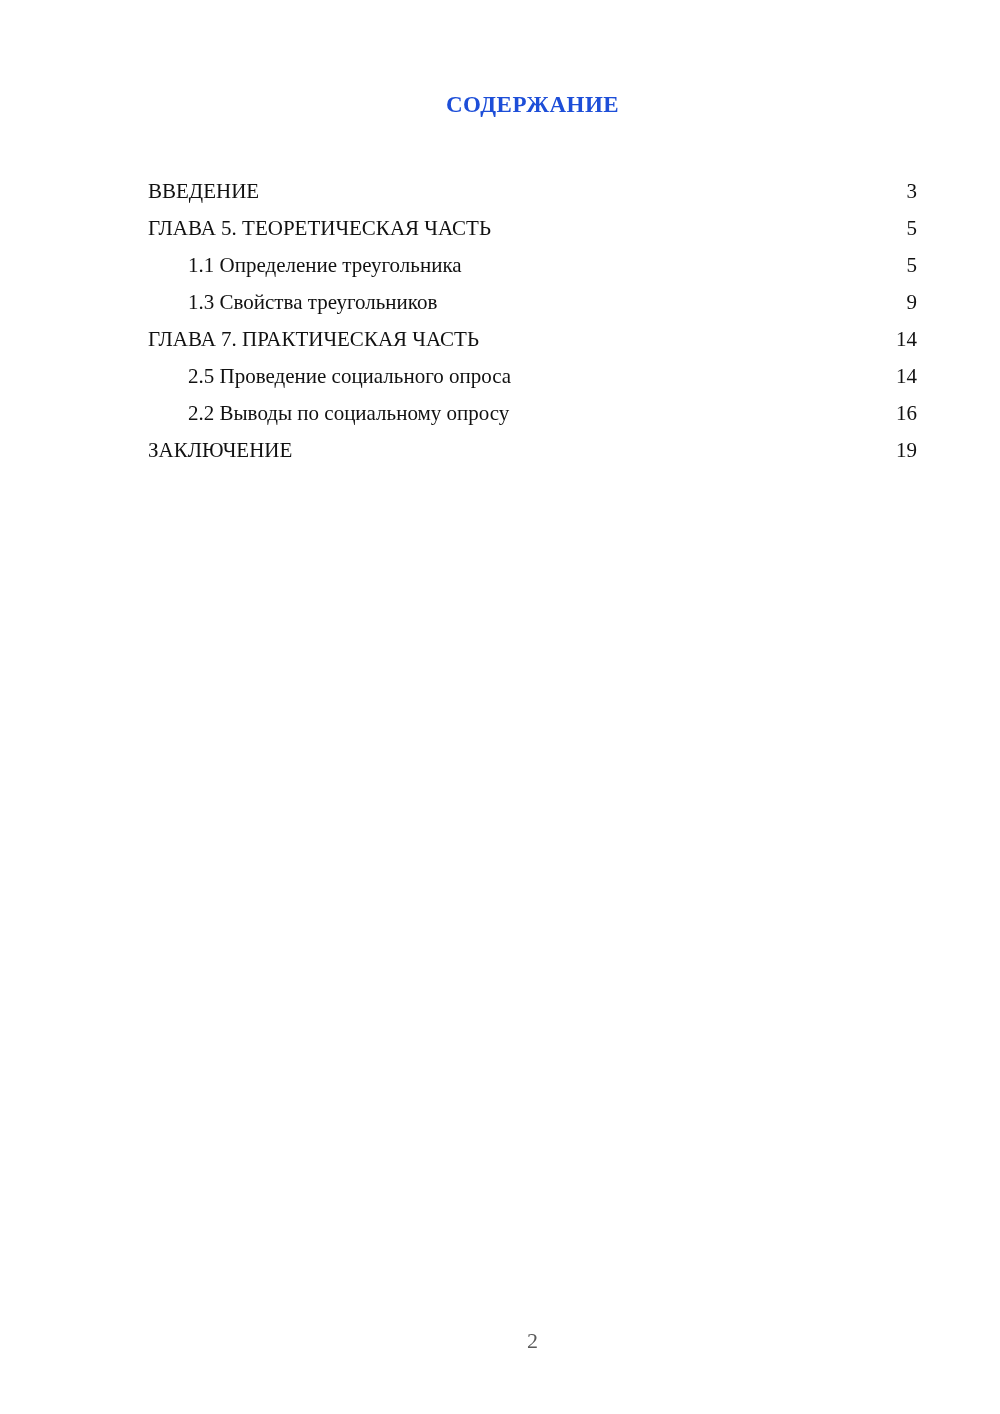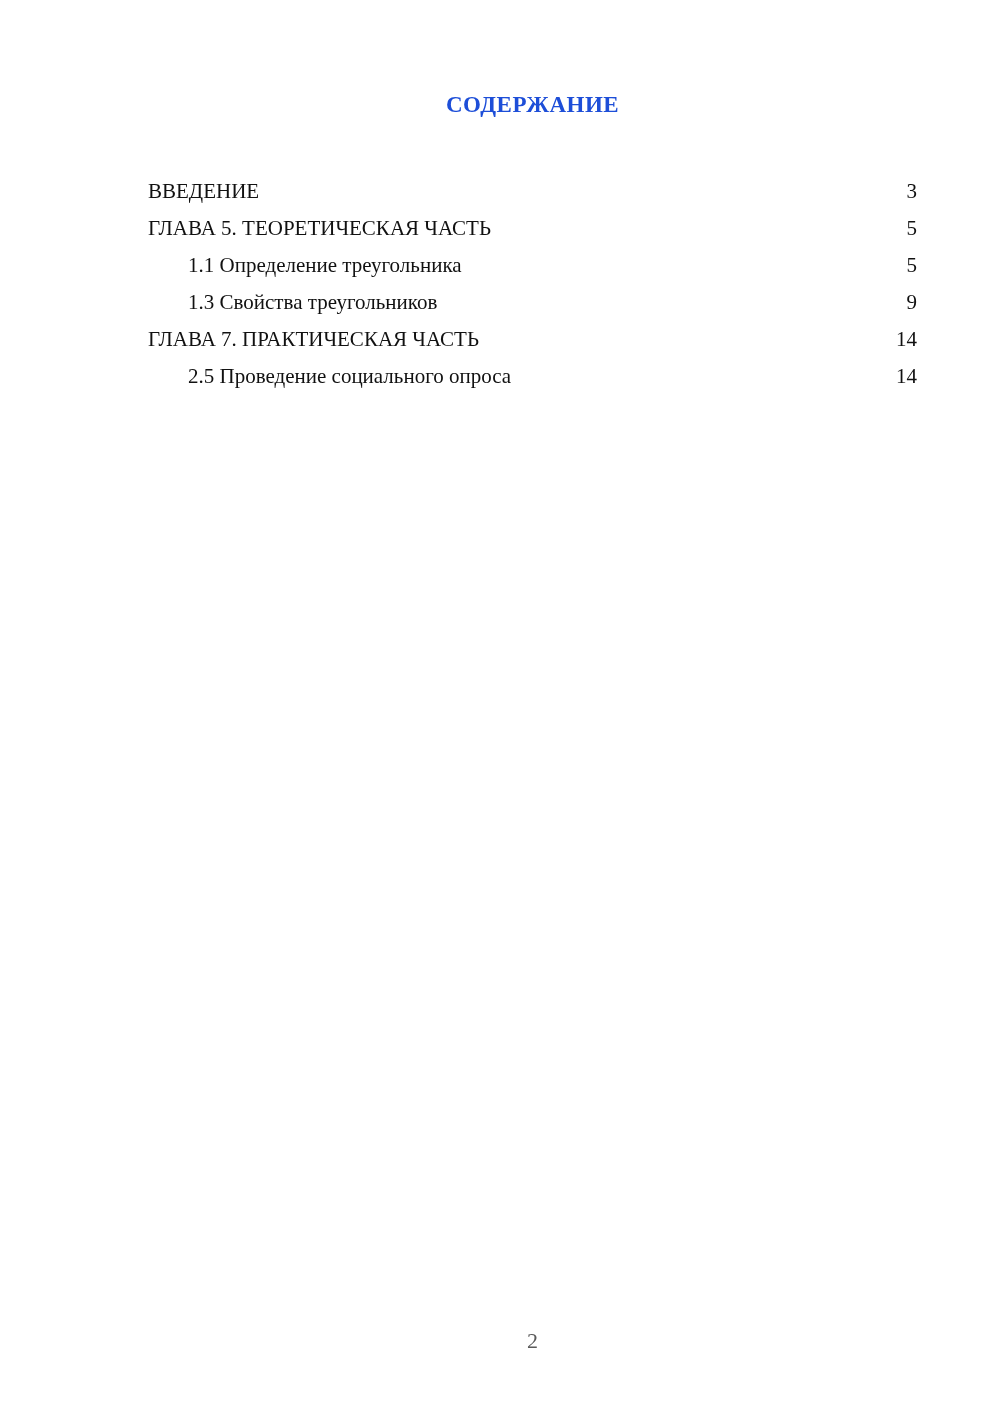--- a/index.html
+++ b/index.html
@@ -89,17 +89,25 @@
       <span class="toc-page">9</span>
     </div>
       <div class="toc-row">
       <span class="toc-label">ГЛАВА 7. ПРАКТИЧЕСКАЯ ЧАСТЬ</span>
       <span class="toc-page">14</span>
     </div>
       <div class="toc-row level-2">
       <span class="toc-label">2.5 Проведение социального опроса</span>
       <span class="toc-page">14</span>
     </div>
+      <div class="toc-row level-2">
+      <span class="toc-label">2.2 Выводы по социальному опросу</span>
+      <span class="toc-page">16</span>
+    </div>
+      <div class="toc-row">
+      <span class="toc-label">ЗАКЛЮЧЕНИЕ</span>
+      <span class="toc-page">19</span>
+    </div>
     </div>
 
   <div class="footer-page-number">2</div>
 
 </div>
 
 </body></html>

